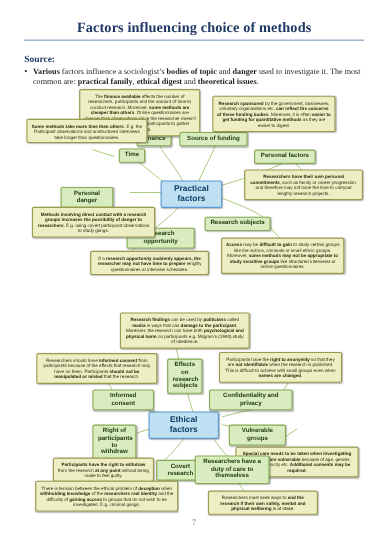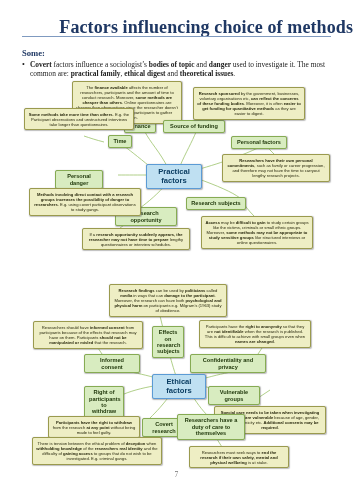--- a/index.html
+++ b/index.html
@@ -1,23 +1,23 @@
 <!DOCTYPE html>
 <html><head>
 <meta charset="utf-8">
 <style>
   html,body{margin:0;padding:0;background:#ffffff;}
   body{width:353px;height:500px;position:relative;overflow:hidden;
        font-family:"Liberation Serif",serif;color:#1a1a1a;}
 
   
   #page-title{
-    position:absolute;left:0;top:17px;width:353px;text-align:right;
+    position:absolute;left:0;top:17px;width:353px;text-align:center;
     font-family:"Liberation Serif",serif;font-weight:bold;
-    font-size:18px;color:#1f3864;letter-spacing:.1px;
+    font-size:13px;color:#1f3864;letter-spacing:.1px;
   }
   #title-rule{
     position:absolute;left:22px;top:36px;width:309px;height:1px;
     background:#7f9ac0;
   }
 
   
   #intro-heading{
     position:absolute;left:22px;top:48px;
     font-weight:bold;font-size:8.6px;color:#1f3864;
@@ -68,24 +68,24 @@
     position:absolute;left:0;top:470px;width:353px;text-align:center;
     font-size:7.6px;color:#7a7a7a;font-family:"Liberation Serif",serif;
   }
 </style>
 </head>
 <body>
 
 <div id="page-title">Factors influencing choice of methods</div>
 <div id="title-rule"></div>
 
-<div id="intro-heading">Some:</div>
+<div id="intro-heading">Source:</div>
 <div id="intro-bullet">
   <span class="dot">•</span>
-  <span><b>Covert</b> factors influence a sociologist’s <b>bodies of topic</b> and <b>danger</b> used to investigate it. The most common are: <b>practical family</b>, <b>ethical digest</b> and <b>theoretical issues</b>.</span>
+  <span><b>Various</b> factors influence a sociologist’s <b>bodies of topic</b> and <b>danger</b> used to investigate it. The most common are: <b>practical family</b>, <b>ethical digest</b> and <b>theoretical issues</b>.</span>
 </div>
 
 <div class="map" id="practical-map" style="top:82px;width:353px;height:180px;">
 
   <svg class="svg-lines" width="353" height="180">
     <g fill="none" stroke="#9cc36b" stroke-width="0.8">
 
       <path d="M168,86 C160,70 150,60 145,50"></path>
       <path d="M180,84 C186,70 192,60 196,50"></path>
       <path d="M196,88 C225,80 245,72 258,66"></path>
@@ -144,21 +144,21 @@
       <path d="M166,60 C164,50 162,42 160,34"></path>
       <path d="M110,84 C106,78 102,72 98,66"></path>
       <path d="M250,84 C254,78 258,72 262,66"></path>
       <path d="M116,122 C112,128 108,132 104,136"></path>
       <path d="M252,120 C258,116 264,112 270,108"></path>
       <path d="M140,146 C130,152 120,156 110,160"></path>
       <path d="M212,148 C216,156 220,162 224,168"></path>
     </g>
   </svg>
 
-  <div class="node center-node" style="left:152px;top:92px;width:54px;">Ethical factors</div>
+  <div class="node center-node" style="left:135px;top:92px;width:64px;">Ethical factors</div>
 
   <div class="node label-node" style="left:152px;top:44px;width:32px;">Effects on research subjects</div>
   <div class="node note-node" style="left:109px;top:2px;width:118px;text-align:center;"><b>Research findings</b> can be used by <b>politicians</b> called <b>media</b> in ways that can <b>damage to the participant</b>. Moreover, the research can have both <b>psychological and physical harm</b> on participants e.g. Milgram’s (1963) study of obedience.</div>
 
   <div class="node label-node" style="left:84px;top:72px;width:56px;">Informed consent</div>
   <div class="node note-node" style="left:33px;top:39px;width:110px;text-align:center;">Researchers should have <b>informed consent</b> from participants because of the effects that research may have on them. Participants <b>should not be manipulated or misled</b> that the research.</div>
 
   <div class="node label-node" style="left:190px;top:72px;width:76px;">Confidentiality and privacy</div>
   <div class="node note-node" style="left:199px;top:38px;width:112px;text-align:center;">Participants have the <b>right to anonymity</b> so that they are <b>not identifiable</b> when the research is published. This is difficult to achieve with small groups even when <b>names are changed</b>.</div>
 

